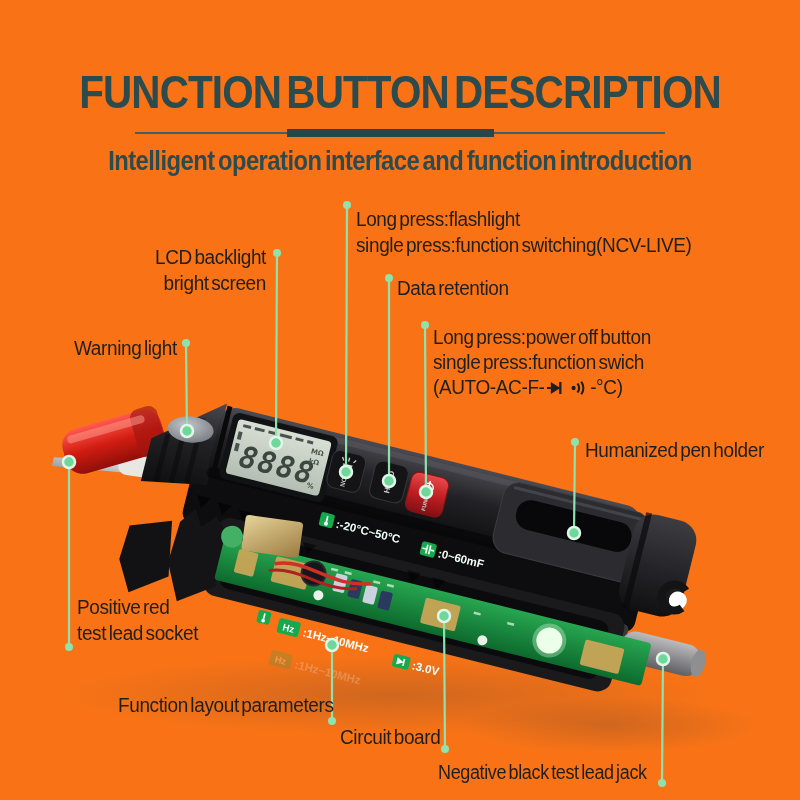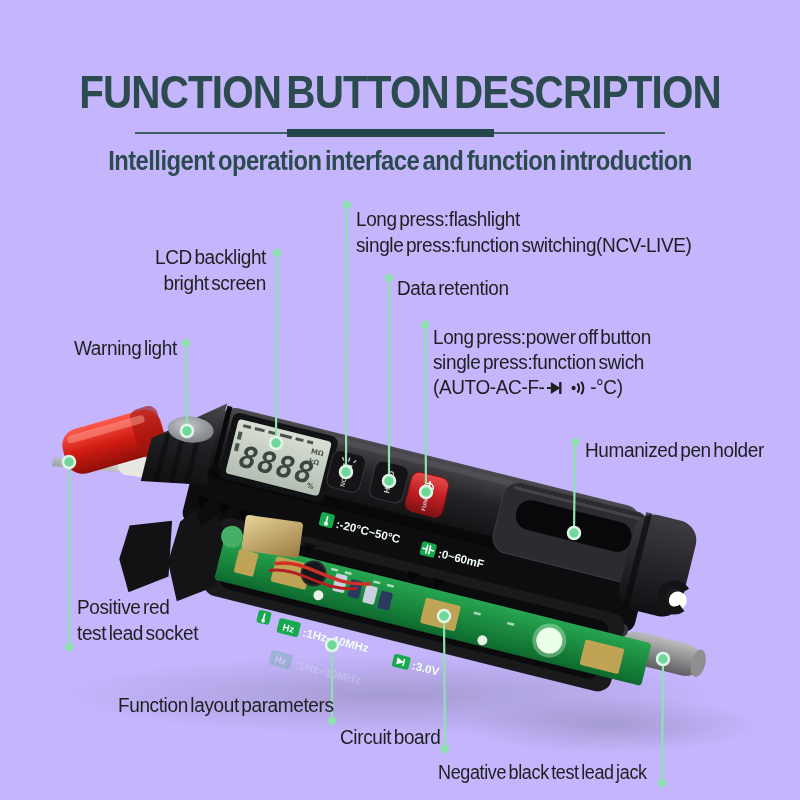--- a/index.html
+++ b/index.html
@@ -1,16 +1,16 @@
 <!DOCTYPE html>
 <html><head>
 <meta charset="utf-8">
 <style>
   html,body{margin:0;padding:0;background:#ffffff;}
-  #stage{position:relative;width:800px;height:800px;background:#c4b5fd;overflow:hidden;
+  #stage{position:relative;width:800px;height:800px;background:#f97316;overflow:hidden;
          font-family:"Liberation Sans",sans-serif;color:#202020;}
   
   .title{position:absolute;left:0;right:0;top:64px;text-align:center;
          font-size:47px;font-weight:bold;color:#2b4b4f;letter-spacing:-1px;word-spacing:-6px;
          transform:scaleX(0.86);transform-origin:center top;white-space:nowrap;}
   .div-thin{position:absolute;left:135px;top:132px;width:530px;height:2px;background:#3e6169;}
   .div-thick{position:absolute;left:287px;top:129px;width:207px;height:8px;background:#24474d;}
   .subtitle{position:absolute;left:0;right:0;top:146px;text-align:center;
          font-size:27px;font-weight:bold;color:#2b4b4f;letter-spacing:-0.6px;word-spacing:-3px;
          transform:scaleX(0.88);transform-origin:center top;white-space:nowrap;}

